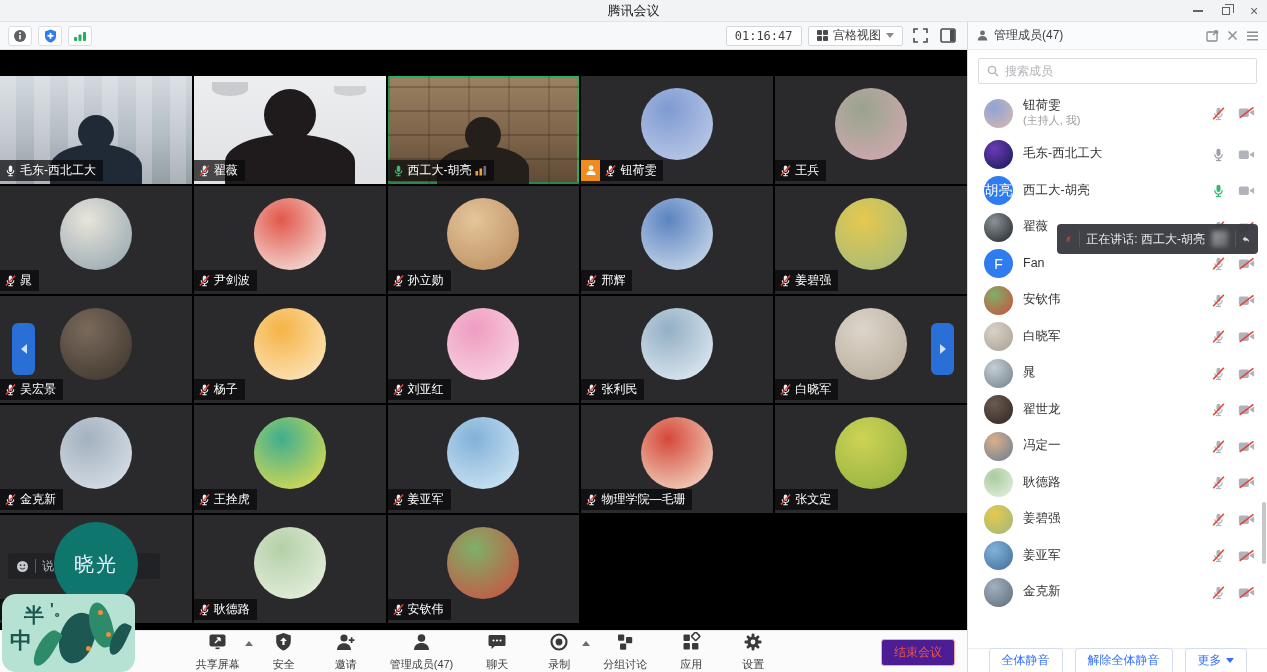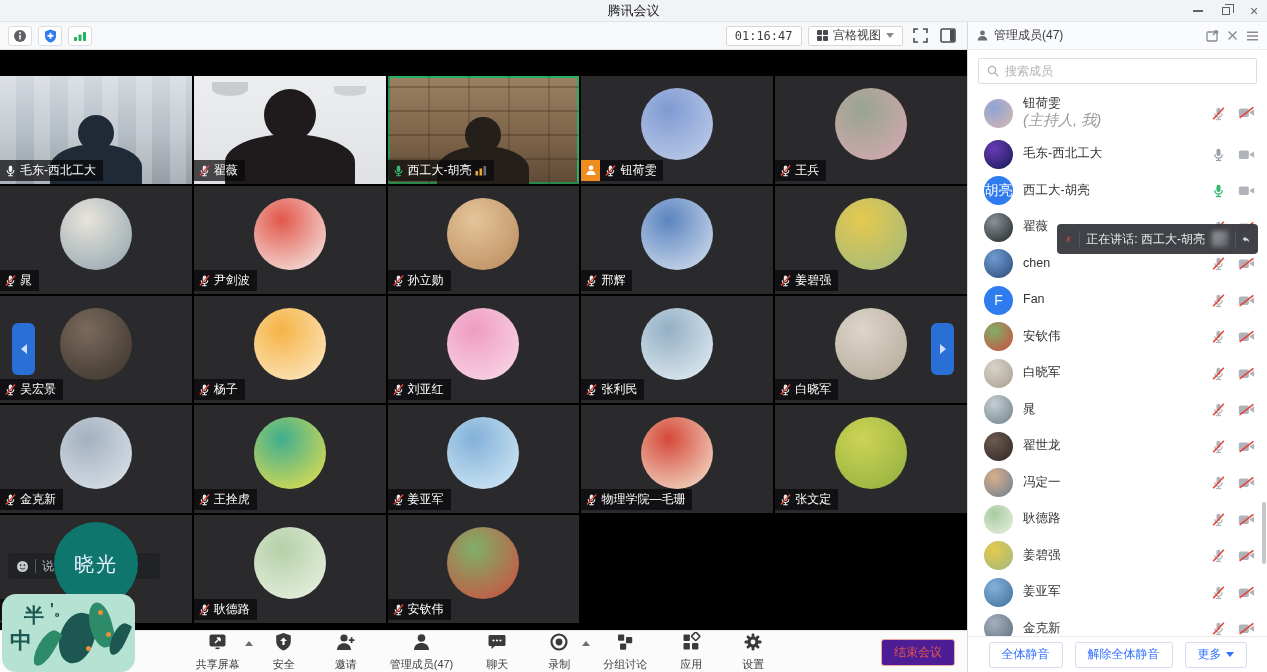--- a/index.html
+++ b/index.html
@@ -87,24 +87,24 @@
   .search-wrap { padding:8px 10px 6px; }
   .search-box { height:26px; border:1px solid #dddee1; border-radius:2px; display:flex; align-items:center; gap:6px; padding:0 8px; }
   .search-box input { border:none; outline:none; flex:1; font-size:12px; color:#333; font-family:inherit; background:transparent; }
   .search-box input::placeholder { color:#b3b4b8; }
   #member-list { flex:1; overflow:hidden; position:relative; }
   .member-row { height:36.5px; display:flex; align-items:center; padding:0 12px 0 16px; gap:10px; cursor:pointer; }
   .member-row.first { height:46px; }
   .m-avatar { width:29px; height:29px; border-radius:50%; flex:none; display:flex; align-items:center; justify-content:center; color:#fff; font-size:14px; }
   .m-text { display:flex; flex-direction:column; line-height:1.25; overflow:hidden; }
   .m-name { font-size:12.5px; color:#333; white-space:nowrap; }
-  .m-sub { font-size:15px; color:#9a9b9f;font-style:italic; }
+  .m-sub { font-size:11px; color:#9a9b9f; }
   .m-icons { margin-left:auto; display:flex; gap:12px; align-items:center; }
   #scroll-thumb { position:absolute; right:1px; top:412px; width:4px; height:62px; background:#c6c7ca; border-radius:2px; }
-  .panel-footer { height:36px; border-top:1px solid #ececee; display:flex; align-items:center; justify-content:center; gap:12px; }
+  .panel-footer { height:24px; border-top:1px solid #ececee; display:flex; align-items:center; justify-content:center; gap:12px; }
   .pf-btn { height:26px; padding:0 12px; background:#fff; border:1px solid #d4ddf0; border-radius:3px; color:#3370ff; font-size:12px; display:flex; align-items:center; gap:4px; cursor:pointer; white-space:nowrap; }
   .caret-blue { width:0;height:0;border-left:4px solid transparent;border-right:4px solid transparent;border-top:5px solid #3370ff; }
 
   
   #toast { position:absolute; left:1057px; top:224px; width:201px; height:30px; background:rgba(56,58,63,.96); border-radius:4px; display:flex; align-items:center; gap:7px; padding:0 8px; z-index:9; }
   #toast .sep { width:1px; height:16px; background:#55575c; }
   #toast .txt { color:#e8e9eb; font-size:12px; white-space:nowrap; }
   #toast .blur { width:30px; height:16px; background:linear-gradient(135deg,#9a9ca0,#606268); filter:blur(2.5px); border-radius:2px; }
 </style>
 </head>
@@ -762,40 +762,20 @@
     <line x1="2" y1="12.4" x2="12" y2="1.6" stroke="#e0473d" stroke-width="1.5"></line>
             </svg>
             <svg width="17" height="13.26" viewBox="0 0 16 12">
     <rect x="0.8" y="2" width="9.4" height="8" rx="1.5" fill="#b0b4ba"></rect>
     <path d="M11 5.6 L15.2 3 V9 L11 6.4 Z" fill="#b0b4ba"></path>
     <line x1="1.5" y1="11" x2="14.5" y2="1" stroke="#e0473d" stroke-width="1.5"></line>
             </svg>
           </div>
   </div>
         <div class="member-row">
-    <div class="m-avatar" style="background: radial-gradient(circle at 35% 30%, rgb(111, 155, 209), rgb(43, 74, 120));"></div>
-    <div class="m-text">
-      <span class="m-name">chen</span>
-    </div>
-    <div class="m-icons">
-            <svg width="15" height="15" viewBox="0 0 14 14">
-    <path d="M7 1.6 a1.9 1.9 0 0 1 1.9 1.9 v3.1 a1.9 1.9 0 0 1 -3.8 0 V3.5 A1.9 1.9 0 0 1 7 1.6 Z" fill="#b0b4ba"></path>
-    <path d="M3.5 6.8 a3.5 3.5 0 0 0 7 0" fill="none" stroke="#b0b4ba" stroke-width="1.2"></path>
-    <line x1="7" y1="10.4" x2="7" y2="12.6" stroke="#b0b4ba" stroke-width="1.2"></line>
-    <line x1="4.6" y1="12.6" x2="9.4" y2="12.6" stroke="#b0b4ba" stroke-width="1.2"></line>
-    <line x1="2" y1="12.4" x2="12" y2="1.6" stroke="#e0473d" stroke-width="1.5"></line>
-            </svg>
-            <svg width="17" height="13.26" viewBox="0 0 16 12">
-    <rect x="0.8" y="2" width="9.4" height="8" rx="1.5" fill="#b0b4ba"></rect>
-    <path d="M11 5.6 L15.2 3 V9 L11 6.4 Z" fill="#b0b4ba"></path>
-    <line x1="1.5" y1="11" x2="14.5" y2="1" stroke="#e0473d" stroke-width="1.5"></line>
-            </svg>
-          </div>
-  </div>
-        <div class="member-row">
     <div class="m-avatar" style="background: radial-gradient(circle at 35% 30%, rgb(47, 123, 240), rgb(47, 123, 240));">F</div>
     <div class="m-text">
       <span class="m-name">Fan</span>
     </div>
     <div class="m-icons">
             <svg width="15" height="15" viewBox="0 0 14 14">
     <path d="M7 1.6 a1.9 1.9 0 0 1 1.9 1.9 v3.1 a1.9 1.9 0 0 1 -3.8 0 V3.5 A1.9 1.9 0 0 1 7 1.6 Z" fill="#b0b4ba"></path>
     <path d="M3.5 6.8 a3.5 3.5 0 0 0 7 0" fill="none" stroke="#b0b4ba" stroke-width="1.2"></path>
     <line x1="7" y1="10.4" x2="7" y2="12.6" stroke="#b0b4ba" stroke-width="1.2"></line>
     <line x1="4.6" y1="12.6" x2="9.4" y2="12.6" stroke="#b0b4ba" stroke-width="1.2"></line>

